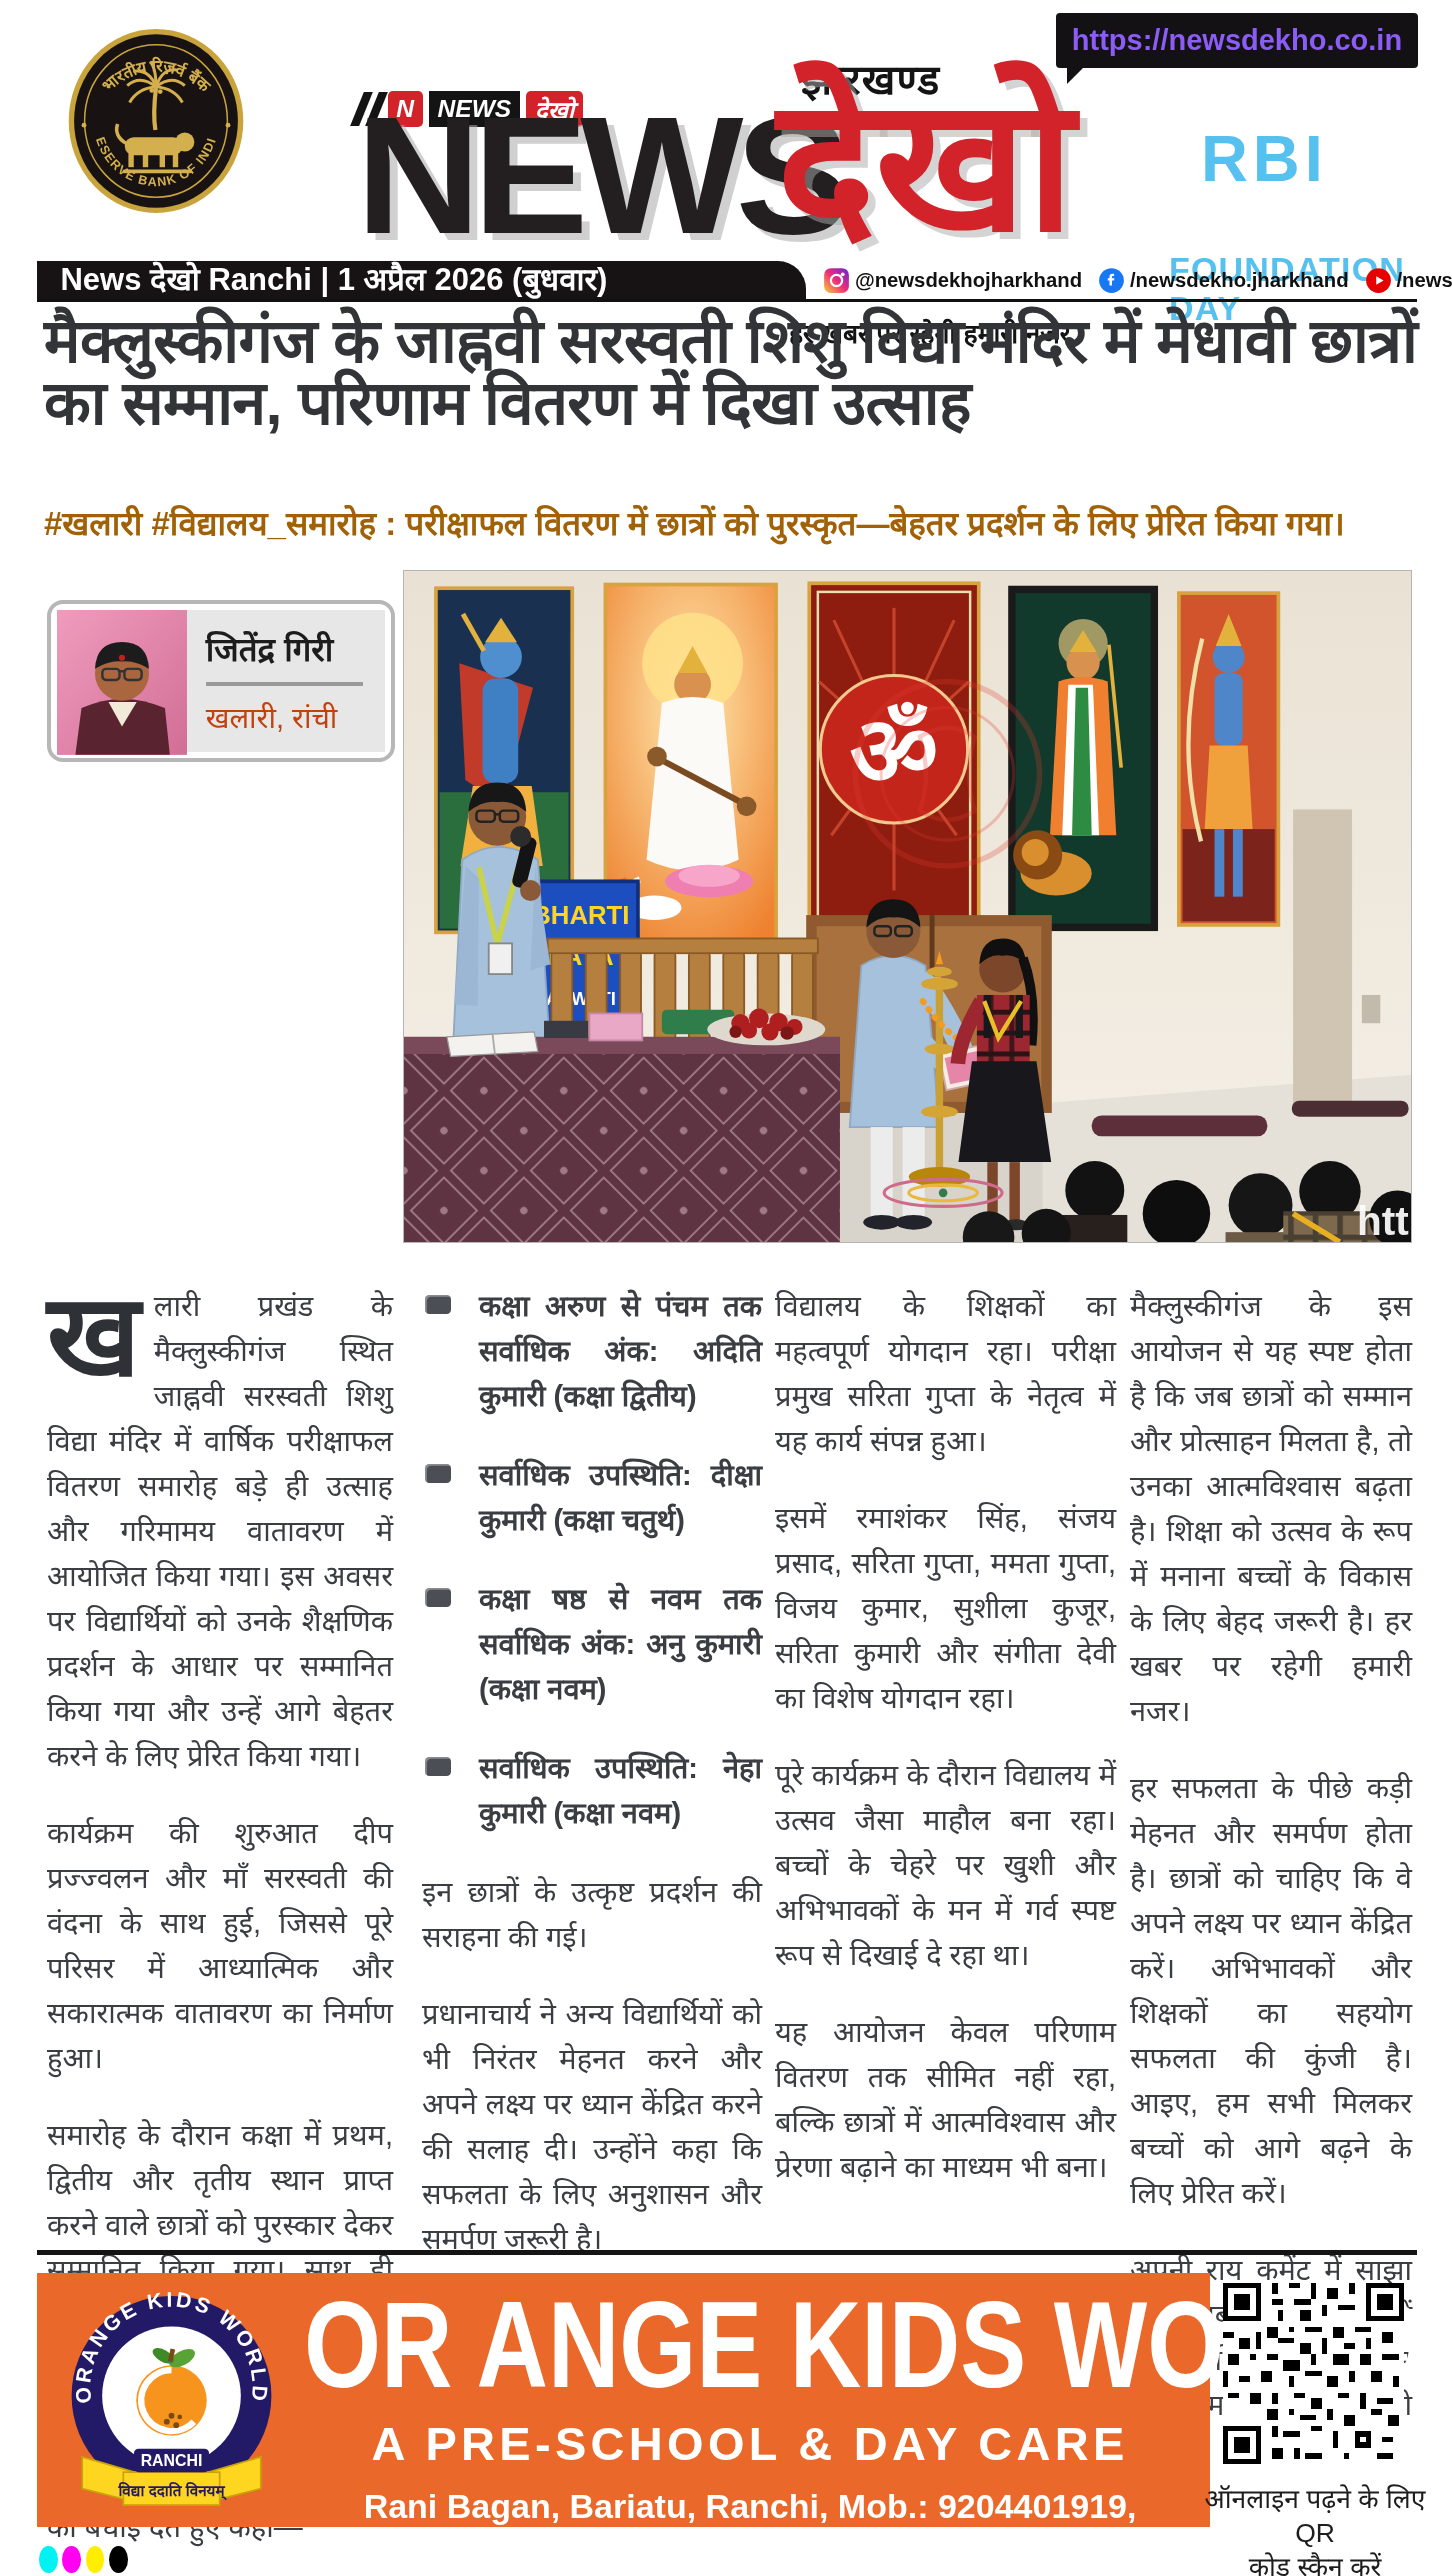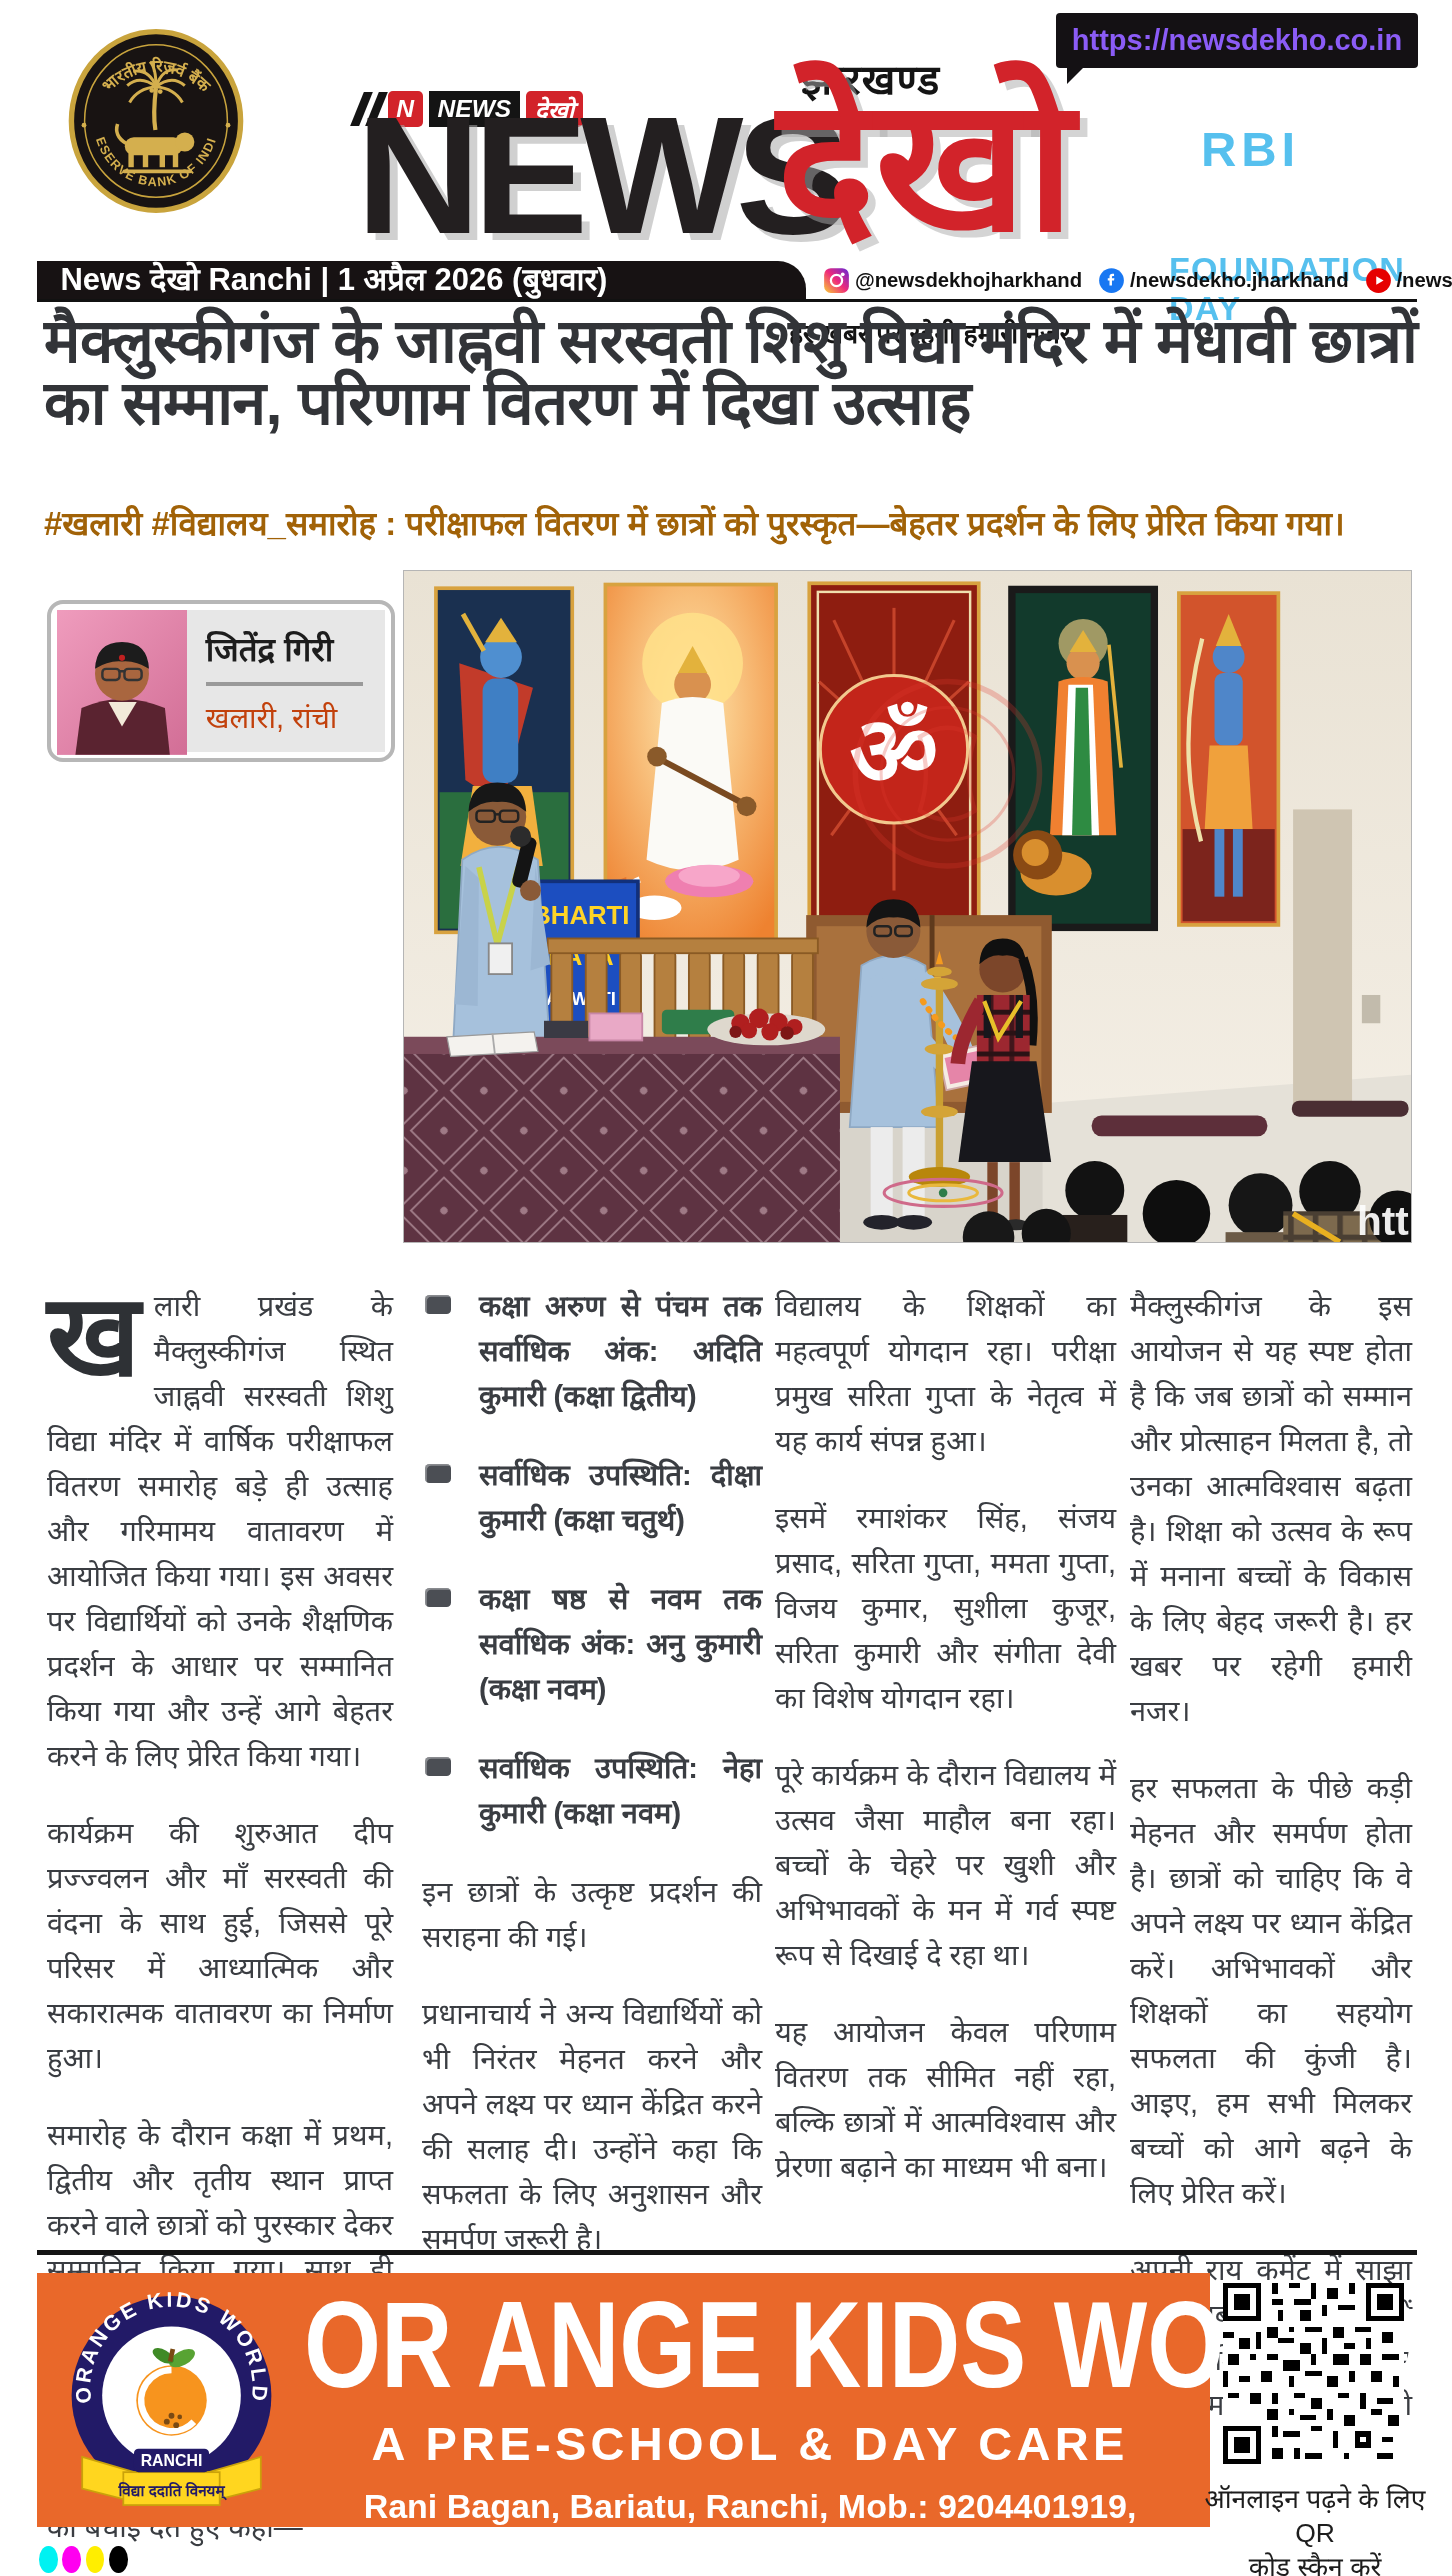--- a/index.html
+++ b/index.html
@@ -19,21 +19,21 @@
             line-height:160px;color:#231f20;transform:scale(.93,.9);transform-origin:top left;
             text-shadow:8.6px 8.6px 0 rgba(170,170,170,.55);}
   #jharkhand{left:801px;top:50px;font-size:41px;font-weight:900;color:#141414;letter-spacing:1.2px;}
   #dekho-big{left:777px;top:73px;font-size:185px;font-weight:900;line-height:185px;color:#d2232a;
              text-shadow:7.4px 7.4px 0 rgba(170,170,170,.5);}
   #tagline{left:789px;top:315px;font-size:26.5px;font-weight:700;color:#141414;}
   #url-pill{left:1056px;top:13px;width:362px;height:55px;background:#141114;border-radius:4px;
             color:#8b5cf6;font-weight:800;font-size:29px;display:flex;align-items:center;justify-content:center;}
   #url-pill:after{content:"";position:absolute;left:11px;bottom:-16px;border:12.3px solid transparent;
                   border-top-color:#141114;border-left-color:#141114;}
-  #rbi-txt{left:1201px;top:121px;font-size:49px;font-weight:900;color:#56c0ee;letter-spacing:4.9px;}
+  #rbi-txt{left:1201px;top:121px;font-size:65px;font-weight:900;color:#56c0ee;letter-spacing:4.9px;}
   #rbi-fday{left:1169px;top:210px;font-size:34px;font-weight:900;color:#56c0ee;letter-spacing:1.2px;margin-top:40px;}
 
   
   #datebar{left:37px;top:261px;width:769px;height:38px;background:#171213;color:#fff;
            font-size:31px;font-weight:700;line-height:38px;padding-left:23.4px;box-sizing:border-box;
            border-top-right-radius:28px;}
   #socials{left:823px;top:267px;display:flex;gap:16px;align-items:center;}
   .soc{display:flex;align-items:center;gap:4.9px;font-size:20.3px;font-weight:800;color:#111;}
   .soc svg{width:27px;height:27px;}
   #hrule{left:37px;top:299px;width:1380px;height:3.1px;background:#111;}

